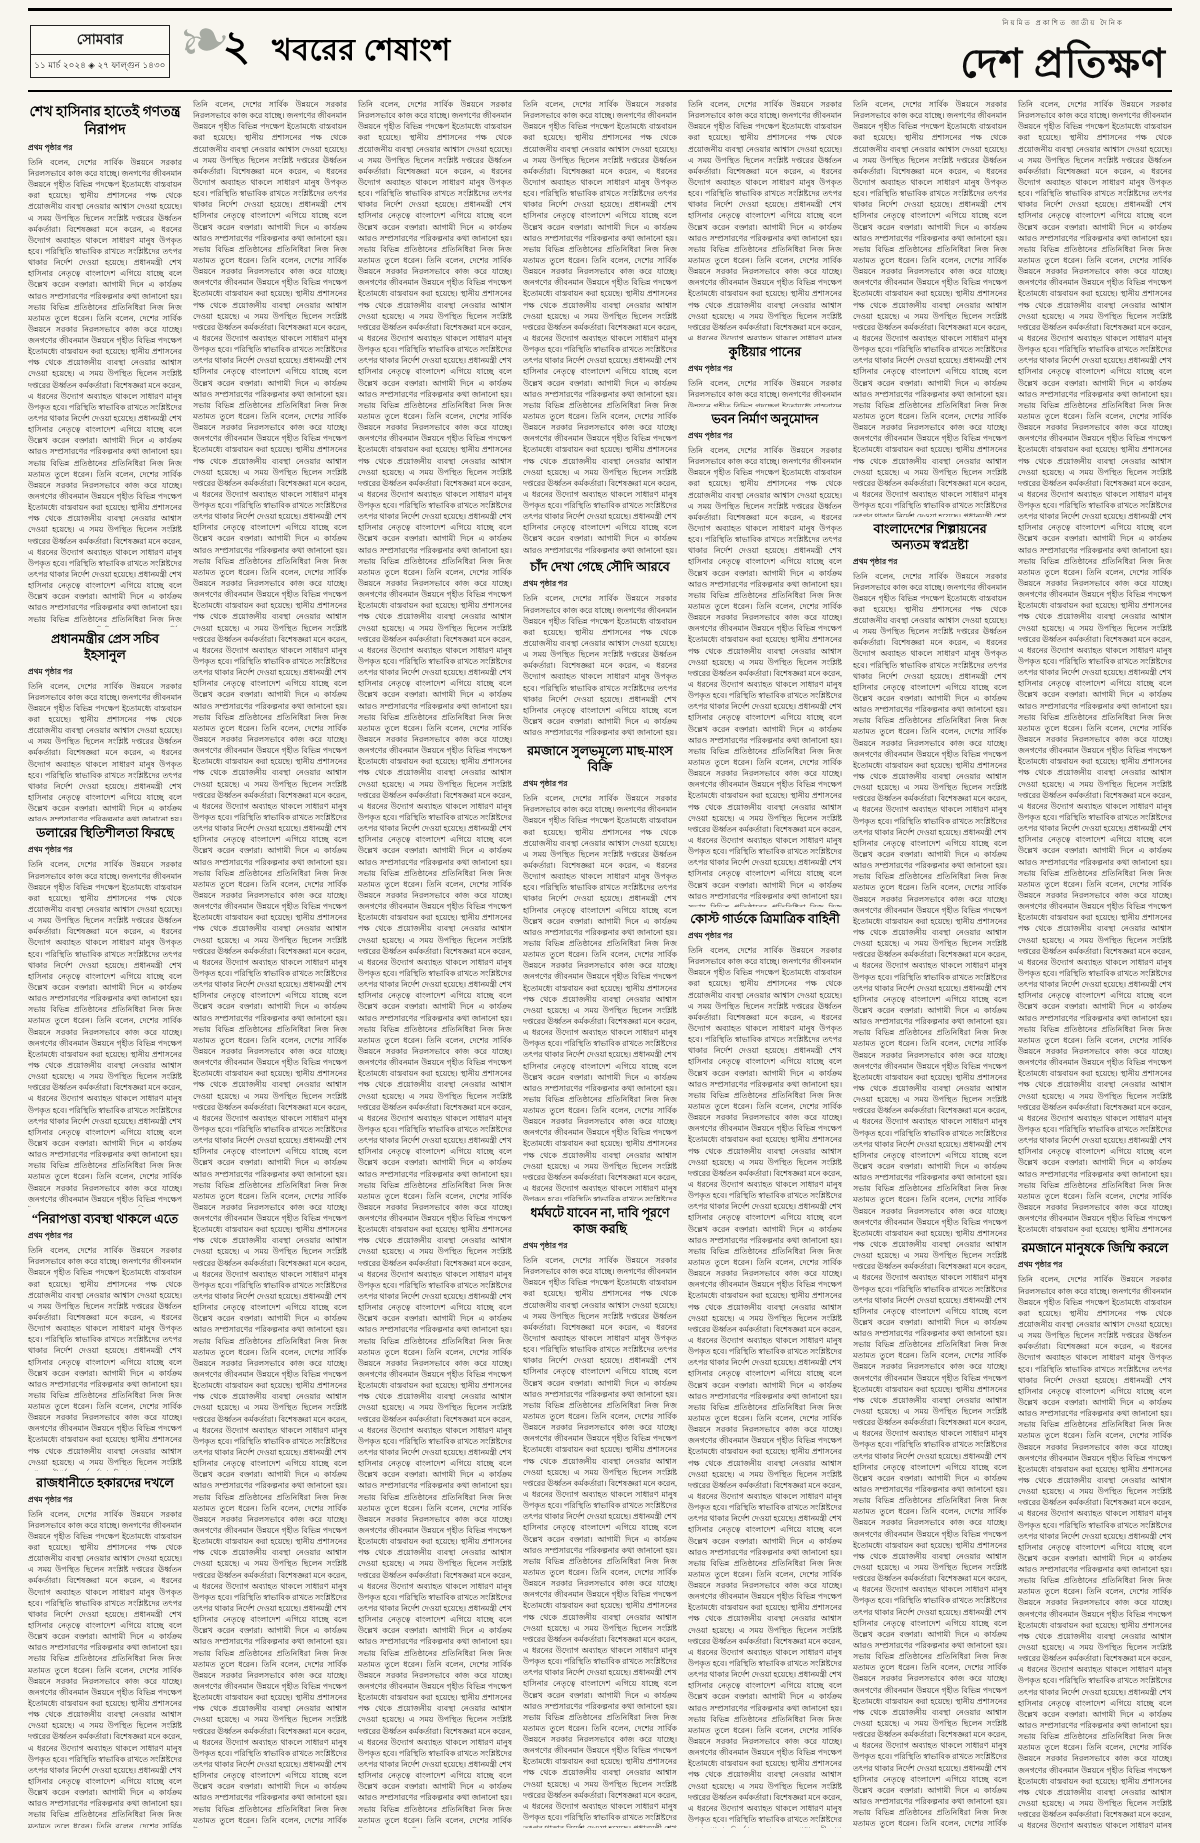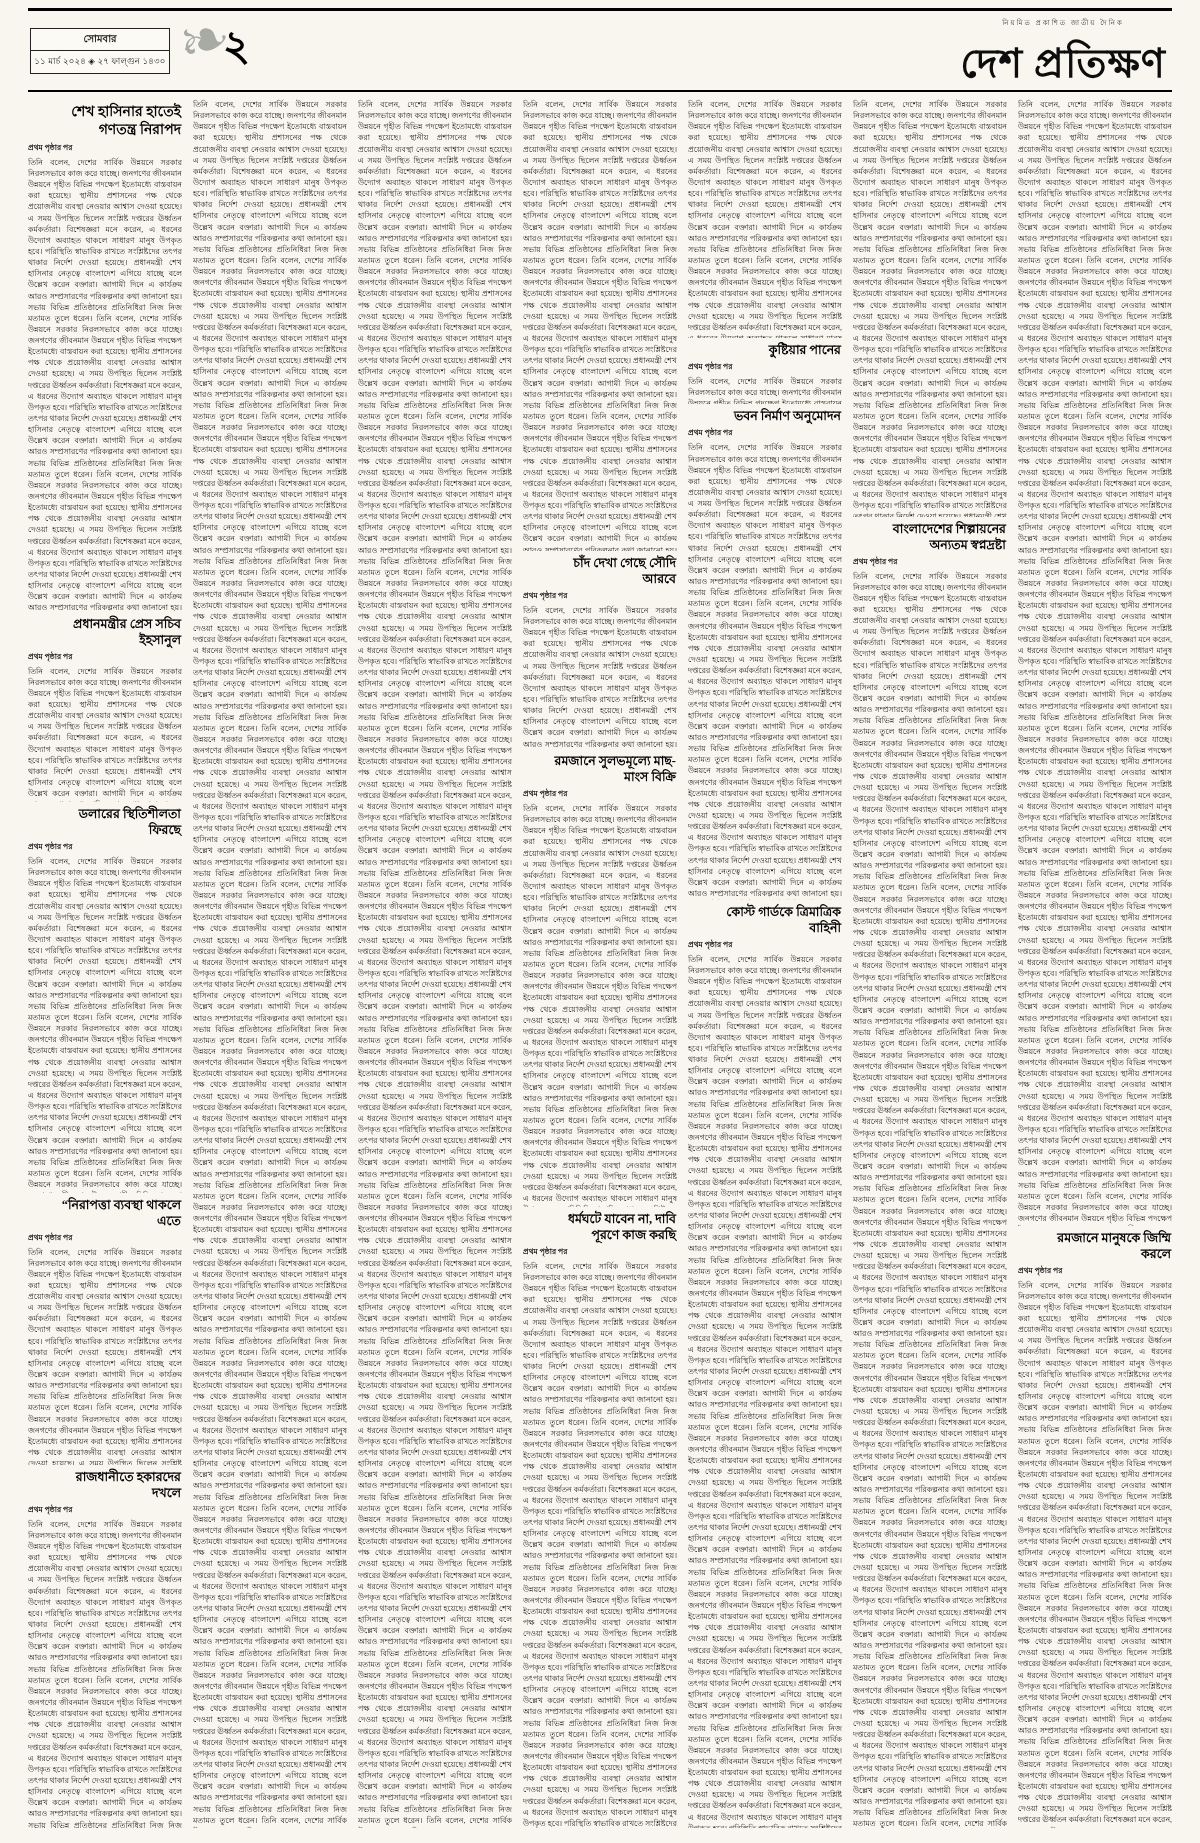--- a/index.html
+++ b/index.html
@@ -12,43 +12,43 @@
   .top-rule{height:3px;background:#000;margin:2px 0 5px 0;}
   
   .masthead{
     display:flex;align-items:center;gap:16px;
     padding:2px 2px 6px 2px;border-bottom:2px solid #000;height:66px;
   }
   .date-box{
     border:1.4px solid #222;width:138px;flex:0 0 auto;text-align:center;
     background:#fbfaf4;
   }
-  .date-box .day{font-size:10px;font-weight:bold;border-bottom:1px solid #222;padding:2px 0;}
+  .date-box .day{font-size:14px;font-weight:bold;border-bottom:1px solid #222;padding:2px 0;}
   .date-box .dates{font-size:8.6px;padding:4px 2px;letter-spacing:.2px;}
   .pagenum-wrap{position:relative;width:70px;height:64px;flex:0 0 auto;}
   .flourish{
     position:absolute;left:-4px;top:-8px;font-size:56px;color:#a7aba3;
     transform:rotate(-12deg);line-height:1;user-select:none;
   }
   .pagenum{
     position:absolute;right:6px;top:2px;font-size:42px;font-weight:900;color:#000;line-height:1.2;
   }
   .section-title{font-size:30px;font-weight:900;color:#000;letter-spacing:.5px;flex:0 0 auto;}
   .spacer{flex:1 1 auto;}
   .logo-block{display:flex;flex-direction:column;align-items:center;flex:0 0 auto;padding-right:4px;}
   .logo-tagline{font-size:7px;color:#333;letter-spacing:2px;margin-bottom:14px;}
   .logo{font-size:40px;font-weight:700;color:#0d0d0d;letter-spacing:1px;line-height:1.05;}
   
   .columns{
     display:flex;gap:11px;height:1736px;padding-top:7px;box-sizing:border-box;
   }
   .col{flex:1 1 0;display:flex;flex-direction:column;overflow:hidden;min-width:0;}
   .headline{
-    font-weight:800;text-align:right;font-size:12.5px;line-height:1.28;
-    color:#000;padding:4px 1px 1px 1px;flex:0 0 auto;margin-left:20px;
+    font-weight:800;text-align:center;font-size:12.5px;line-height:1.28;
+    color:#000;padding:4px 1px 1px 1px;flex:0 0 auto;
   }
   .headline.lg{font-size:14px;}
   .kicker{
     font-size:7.6px;font-weight:700;text-align:left;color:#111;
     padding:1px 0 3px 0;flex:0 0 auto;
   }
   .body-text{
     font-size:7.8px;line-height:1.43;text-align:justify;color:#1d1d1d;
     overflow:hidden;flex-shrink:1;min-height:0;
     word-break:break-word;
@@ -64,20 +64,21 @@
     <div class="date-box">
       <div class="day">সোমবার</div>
       <div class="dates">১১ মার্চ ২০২৪ ◈ ২৭ ফাল্গুন ১৪৩০</div>
     </div>
 
     <div class="pagenum-wrap">
       <span class="flourish">❧</span>
       <span class="pagenum">২</span>
     </div>
 
+    <div class="section-title">খবরের শেষাংশ</div>
 
     <div class="spacer"></div>
 
     <div class="logo-block">
       <div class="logo-tagline">নিয়মিত প্রকাশিত জাতীয় দৈনিক</div>
       <div class="logo">দেশ প্রতিক্ষণ</div>
     </div>
   </header>
 
   <main class="columns">

